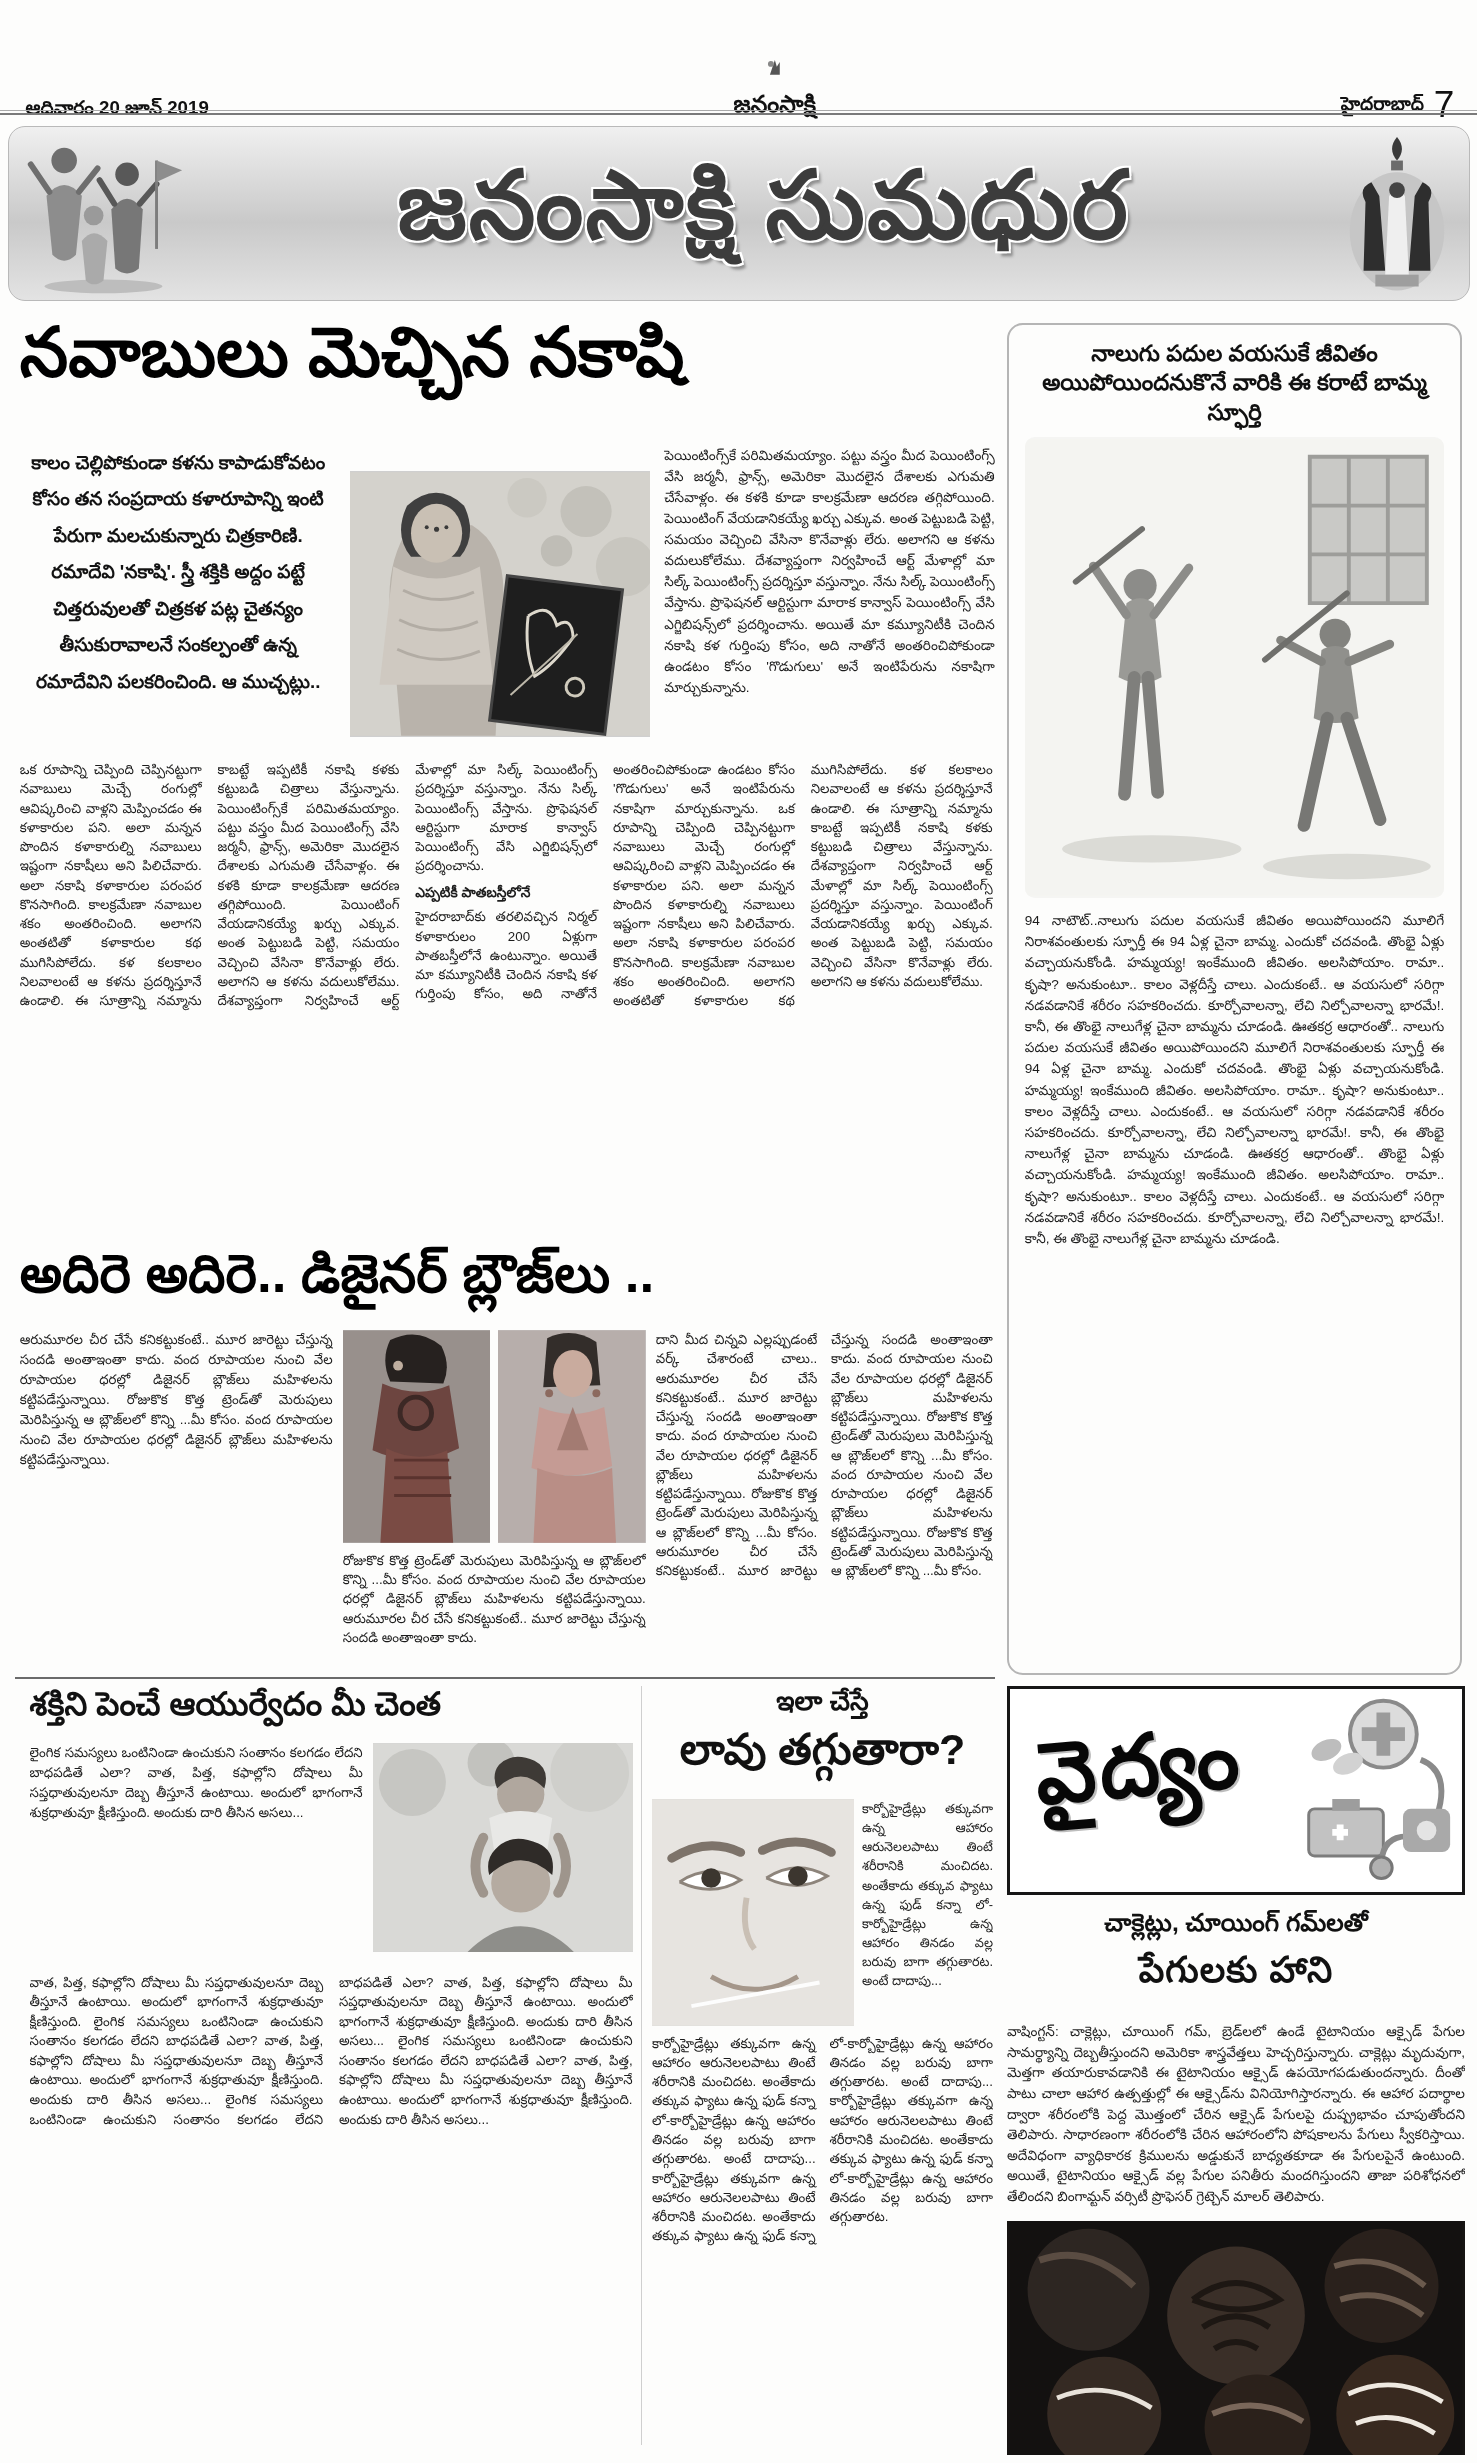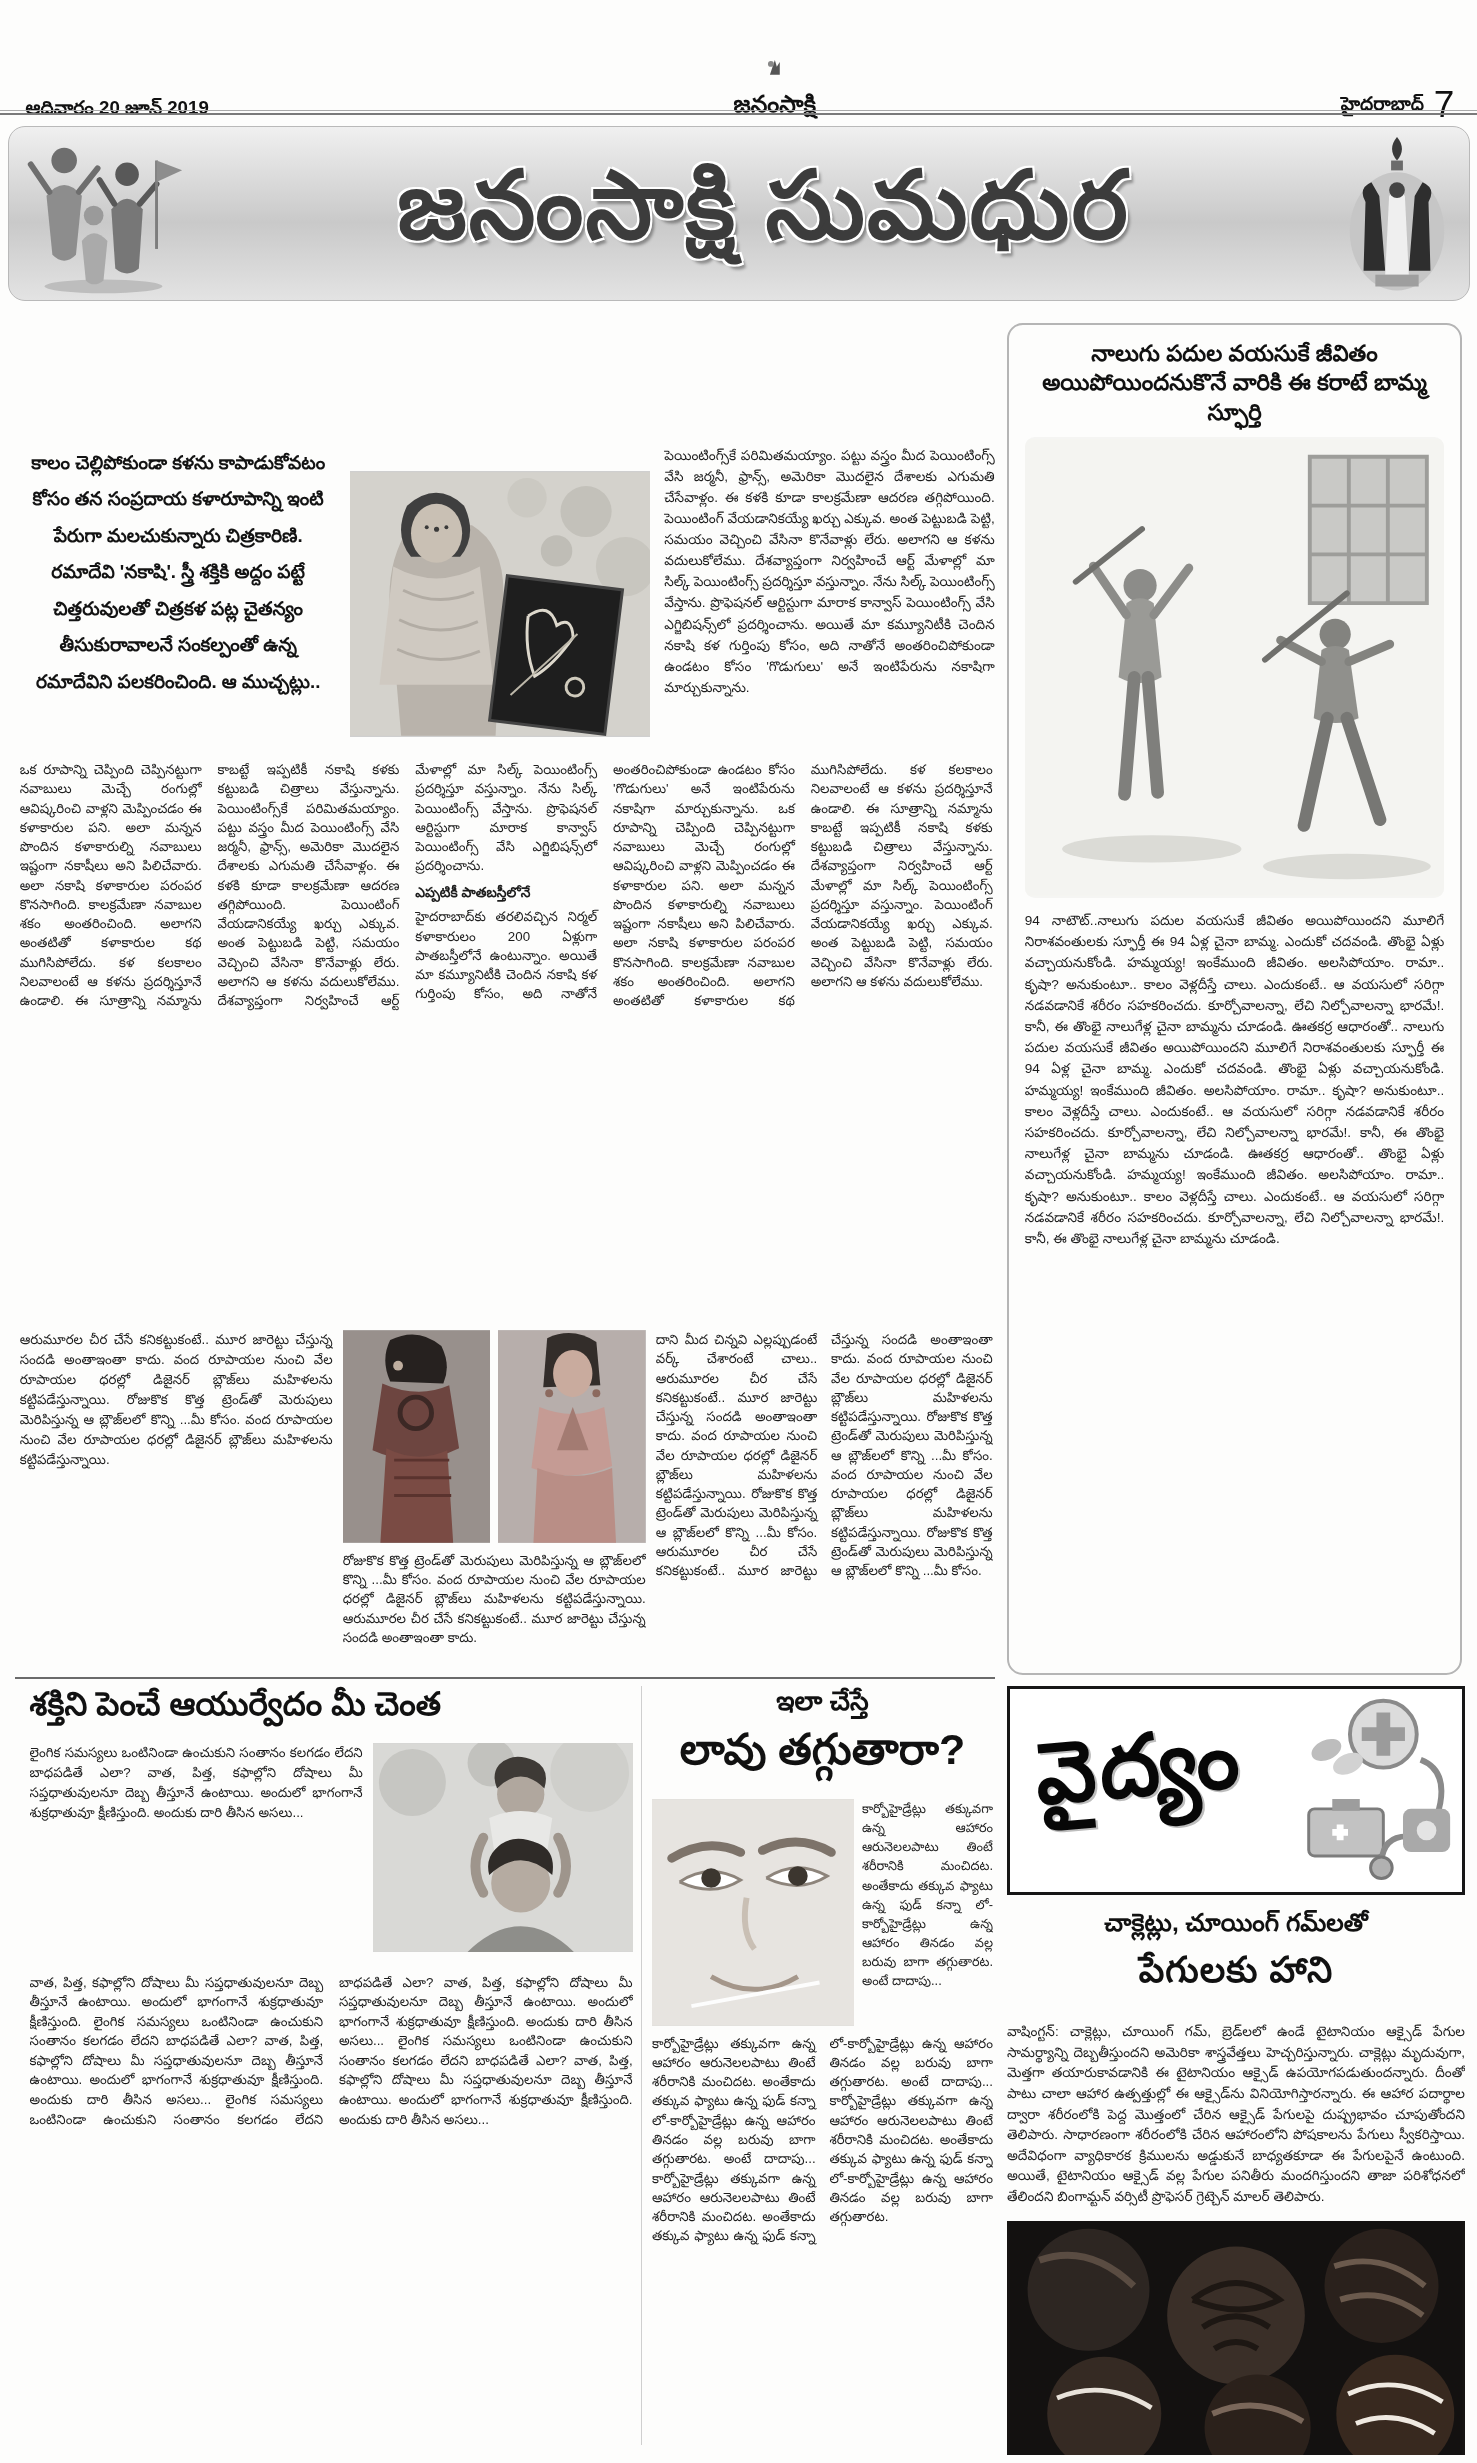--- a/index.html
+++ b/index.html
@@ -134,20 +134,21 @@
         <ellipse cx="62" cy="100" rx="48" ry="60" fill="#c6c6c6"></ellipse>
         <path d="M30 70 q-8 -14 6 -20 l8 14 l6 76 l-22 0 Z" fill="#2e2e2e"></path>
         <path d="M94 70 q8 -14 -6 -20 l-8 14 l-6 76 l22 0 Z" fill="#2e2e2e"></path>
         <path d="M54 64 q8 -10 16 0 l4 80 l-24 0 Z" fill="#efefef"></path>
         <circle cx="62" cy="58" r="8" fill="#444"></circle>
         <rect x="40" y="144" width="44" height="12" fill="#9e9e9e"></rect>
       </svg>
     </span>
   </div>
 
+  <div class="abs" id="main-headline">నవాబులు మెచ్చిన నకాషి</div>
 
   <div class="abs" id="main-toprow">
     <div class="intro">కాలం చెల్లిపోకుండా కళను కాపాడుకోవటం కోసం తన సంప్రదాయ కళారూపాన్ని ఇంటి పేరుగా మలచుకున్నారు చిత్రకారిణి. రమాదేవి 'నకాషి'. స్త్రీ శక్తికి అద్దం పట్టే చిత్తరువులతో చిత్రకళ పట్ల చైతన్యం తీసుకురావాలనే సంకల్పంతో ఉన్న రమాదేవిని పలకరించింది. ఆ ముచ్చట్లు..</div>
     <div class="ph photo">
       <svg viewBox="0 0 305 268">
         <rect width="305" height="268" fill="#d4d2cc"></rect>
         <circle cx="240" cy="40" r="26" fill="#c3c1ba"></circle>
           <circle cx="180" cy="26" r="20" fill="#cbc9c2"></circle>
         <circle cx="280" cy="96" r="30" fill="#c8c6bf"></circle>
           <circle cx="210" cy="80" r="16" fill="#bfbdb6"></circle>
@@ -194,20 +195,21 @@
         <circle cx="318" cy="200" r="16" fill="#83837f"></circle>
         <path d="M304 216 q14 -8 28 0 l10 70 q-24 10 -46 0 Z" fill="#90908c"></path>
         <path d="M310 286 l-24 110 M330 286 l34 104" stroke="#777774" stroke-width="13" stroke-linecap="round"></path>
         <path d="M304 228 L262 206 M332 228 L374 210" stroke="#83837f" stroke-width="9" stroke-linecap="round"></path>
         <path d="M246 226 L330 158" stroke="#6f6f6c" stroke-width="6" stroke-linecap="round"></path>
       </svg>
     </div>
     <div class="bodytext justify">94 నాటౌట్..నాలుగు పదుల వయసుకే జీవితం అయిపోయిందని మూలిగే నిరాశవంతులకు స్ఫూర్తీ ఈ 94 ఏళ్ల చైనా బామ్మ. ఎందుకో చదవండి. తొంభై ఏళ్లు వచ్చాయనుకోండి. హమ్మయ్య! ఇంకేముంది జీవితం. అలసిపోయాం. రామా.. కృషా? అనుకుంటూ.. కాలం వెళ్లదీస్తే చాలు. ఎందుకంటే.. ఆ వయసులో సరిగ్గా నడవడానికే శరీరం సహకరించదు. కూర్చోవాలన్నా, లేచి నిల్చోవాలన్నా భారమే!. కానీ, ఈ తొంభై నాలుగేళ్ల చైనా బామ్మను చూడండి. ఊతకర్ర ఆధారంతో.. నాలుగు పదుల వయసుకే జీవితం అయిపోయిందని మూలిగే నిరాశవంతులకు స్ఫూర్తీ ఈ 94 ఏళ్ల చైనా బామ్మ. ఎందుకో చదవండి. తొంభై ఏళ్లు వచ్చాయనుకోండి. హమ్మయ్య! ఇంకేముంది జీవితం. అలసిపోయాం. రామా.. కృషా? అనుకుంటూ.. కాలం వెళ్లదీస్తే చాలు. ఎందుకంటే.. ఆ వయసులో సరిగ్గా నడవడానికే శరీరం సహకరించదు. కూర్చోవాలన్నా, లేచి నిల్చోవాలన్నా భారమే!. కానీ, ఈ తొంభై నాలుగేళ్ల చైనా బామ్మను చూడండి. ఊతకర్ర ఆధారంతో.. తొంభై ఏళ్లు వచ్చాయనుకోండి. హమ్మయ్య! ఇంకేముంది జీవితం. అలసిపోయాం. రామా.. కృషా? అనుకుంటూ.. కాలం వెళ్లదీస్తే చాలు. ఎందుకంటే.. ఆ వయసులో సరిగ్గా నడవడానికే శరీరం సహకరించదు. కూర్చోవాలన్నా, లేచి నిల్చోవాలన్నా భారమే!. కానీ, ఈ తొంభై నాలుగేళ్ల చైనా బామ్మను చూడండి.</div>
   </div>
 
+  <div class="abs" id="blouse-headline">అదిరె అదిరె.. డిజైనర్ బ్లౌజ్‌లు ..</div>
   <div class="abs" id="blouse-row">
     <div class="lead bodytext justify">ఆరుమూరల చీర చేసే కనికట్టుకంటే.. మూర జారెట్టు చేస్తున్న సందడి అంతాఇంతా కాదు. వంద రూపాయల నుంచి వేల రూపాయల ధరల్లో డిజైనర్ బ్లౌజ్‌లు మహిళలను కట్టిపడేస్తున్నాయి. రోజుకొక కొత్త ట్రెండ్‌తో మెరుపులు మెరిపిస్తున్న ఆ బ్లౌజ్‌లలో కొన్ని ...మీ కోసం. వంద రూపాయల నుంచి వేల రూపాయల ధరల్లో డిజైనర్ బ్లౌజ్‌లు మహిళలను కట్టిపడేస్తున్నాయి.</div>
     <div class="phwrap">
       <div class="phs">
         <div class="photo">
           <svg viewBox="0 0 150 216">
             <rect width="150" height="216" fill="#98908c"></rect>
             <path d="M48 10 q28 -14 52 6 q10 20 2 38 l-54 -2 q-10 -22 0 -42" fill="#26211f"></path>
             <path d="M40 54 q36 16 68 2 l10 64 q-44 22 -88 2 Z" fill="#6d4540"></path>
             <circle cx="74" cy="84" r="16" fill="none" stroke="#3c2825" stroke-width="5"></circle>

